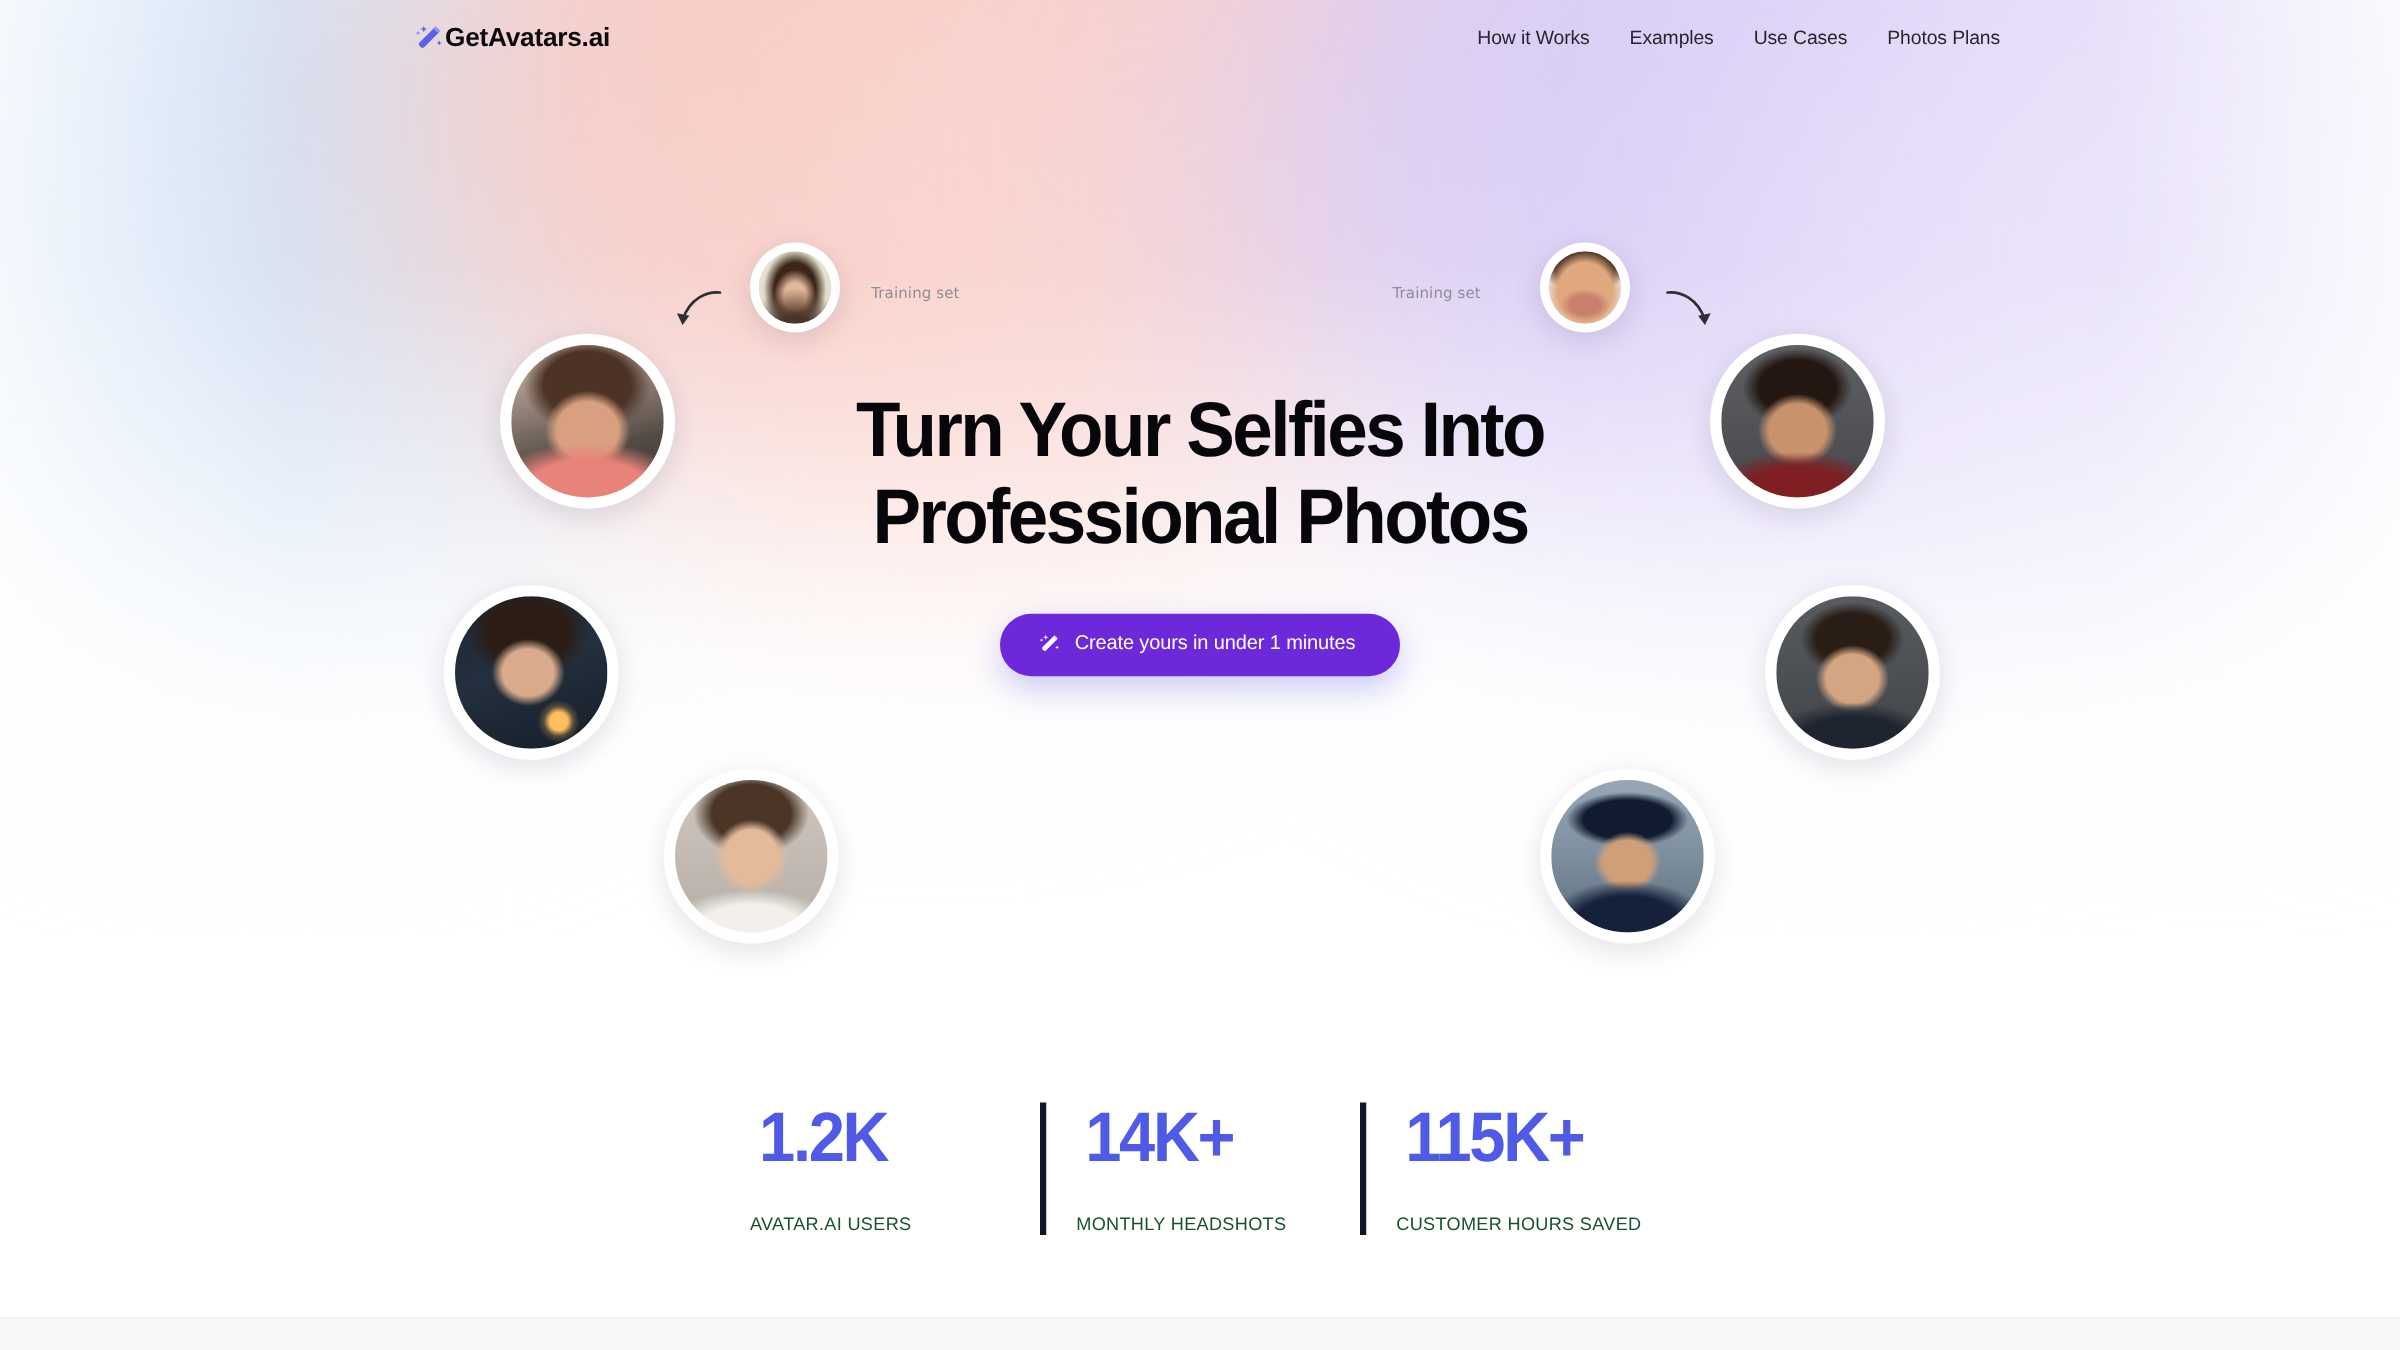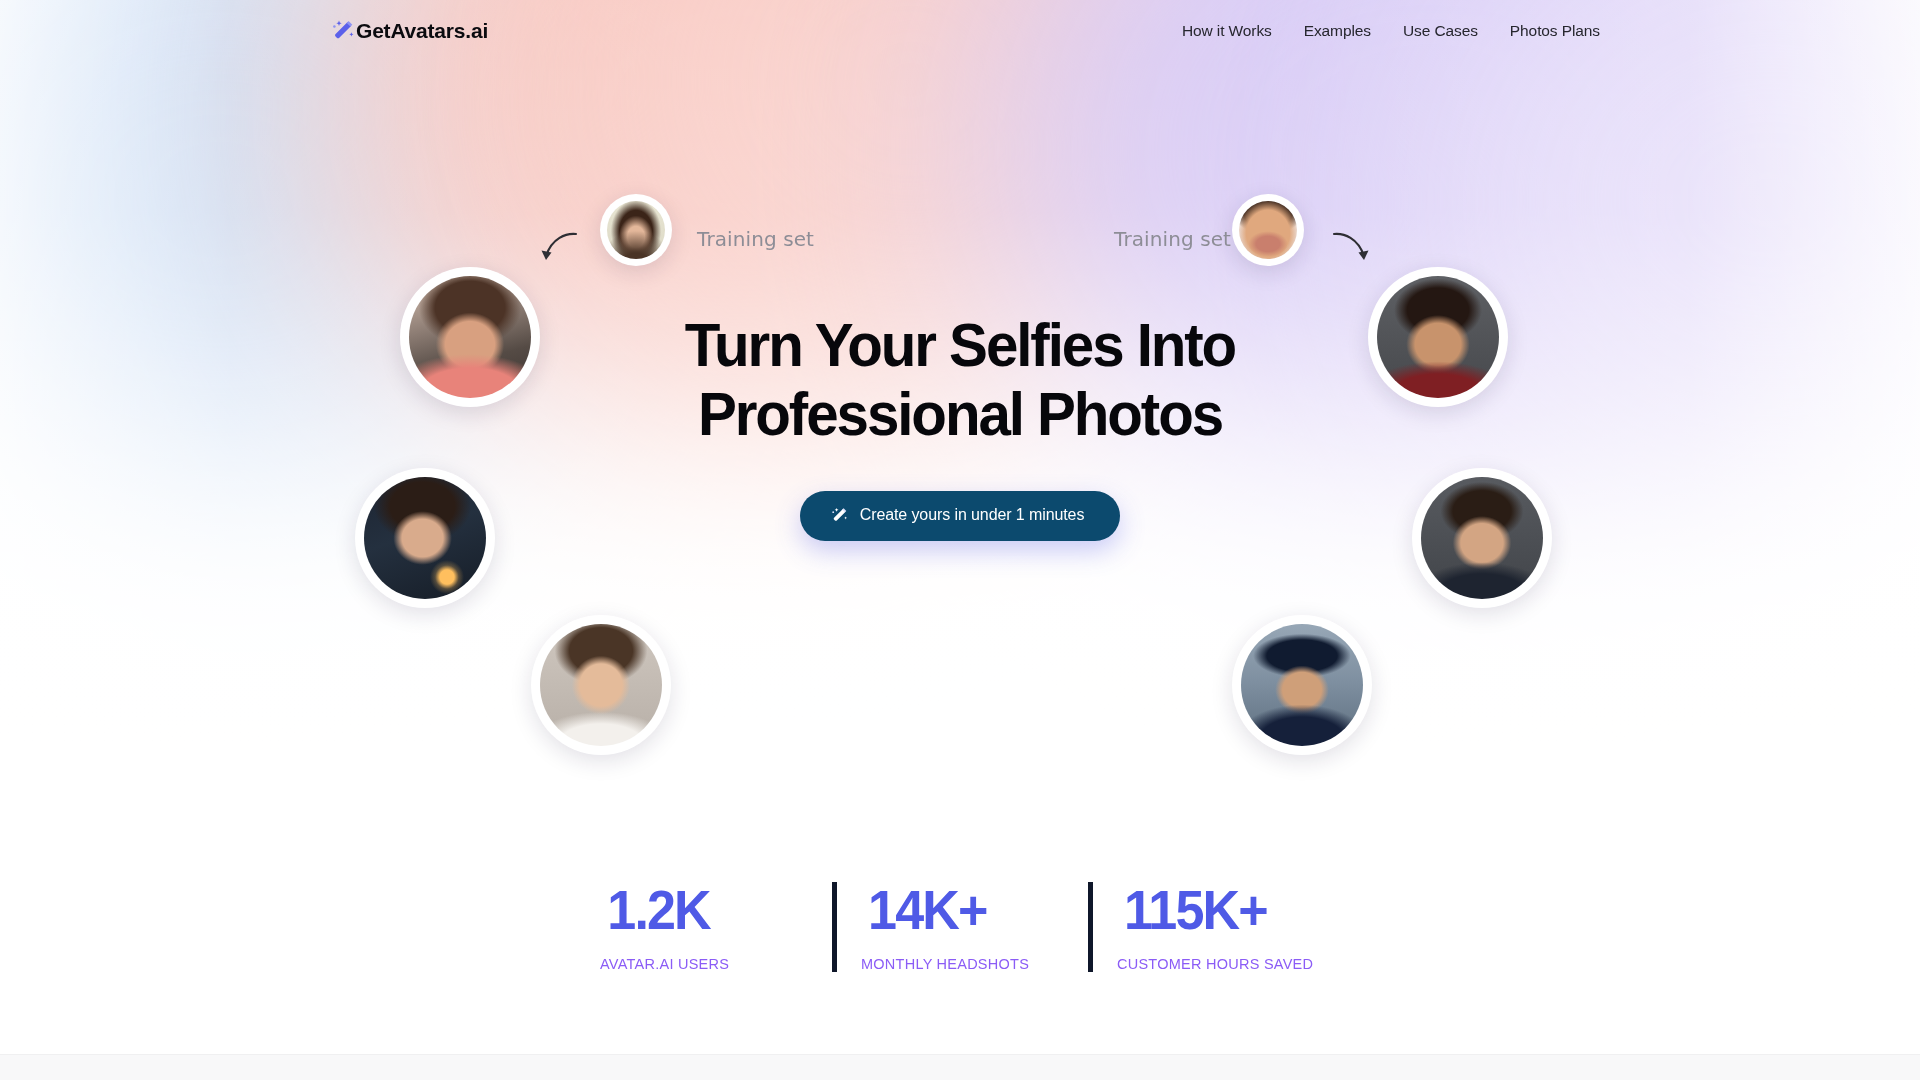--- a/index.html
+++ b/index.html
@@ -165,21 +165,21 @@
   }
   .cta-row {
     margin-top: 42px;
     display: flex;
     justify-content: center;
   }
   .cta-btn {
     display: inline-flex;
     align-items: center;
     gap: 11px;
-    background: #0c4a6e;
+    background: #6d28d9;
     color: #ffffff;
     border: none;
     border-radius: 999px;
     padding: 15px 36px 16px 30px;
     font-size: 16px;
     font-family: inherit;
     letter-spacing: -0.1px;
     cursor: pointer;
     box-shadow: 0 10px 26px rgba(79,90,230,0.30);
   }
@@ -200,21 +200,21 @@
     overflow: hidden;
     position: relative;
   }
   .avatar.small { padding: 7px; }
 
   
   .train-label {
     position: absolute;
     z-index: 14;
     font-family: "DejaVu Sans", sans-serif;
-    font-size: 20px;
+    font-size: 12px;
     color: #8d8d96;
     letter-spacing: 0.1px;
     white-space: nowrap;
     font-style: normal;
   }
   .arrow-svg { position: absolute; z-index: 13; }
 
   
   .stats {
     position: relative;
@@ -232,23 +232,23 @@
   .stat-value {
     font-family: "Liberation Sans Narrow", "Liberation Sans", "DejaVu Sans Condensed", sans-serif;
     font-size: 56px;
     font-weight: 700;
     color: #4f5ae6;
     letter-spacing: -2px;
     line-height: 1;
     transform: scaleX(0.93);
   }
   .stat-label {
-    margin-top: 18px;
+    margin-top: 34px;
     font-size: 14.5px;
-    color: #8b5cf6;
+    color: #14532d;
     letter-spacing: 0.25px;
     white-space: nowrap;
   }
 
   
   .bottom-strip {
     position: absolute;
     left: 0; right: 0; bottom: 0;
     height: 26px;
     background: #f8f8f9;

